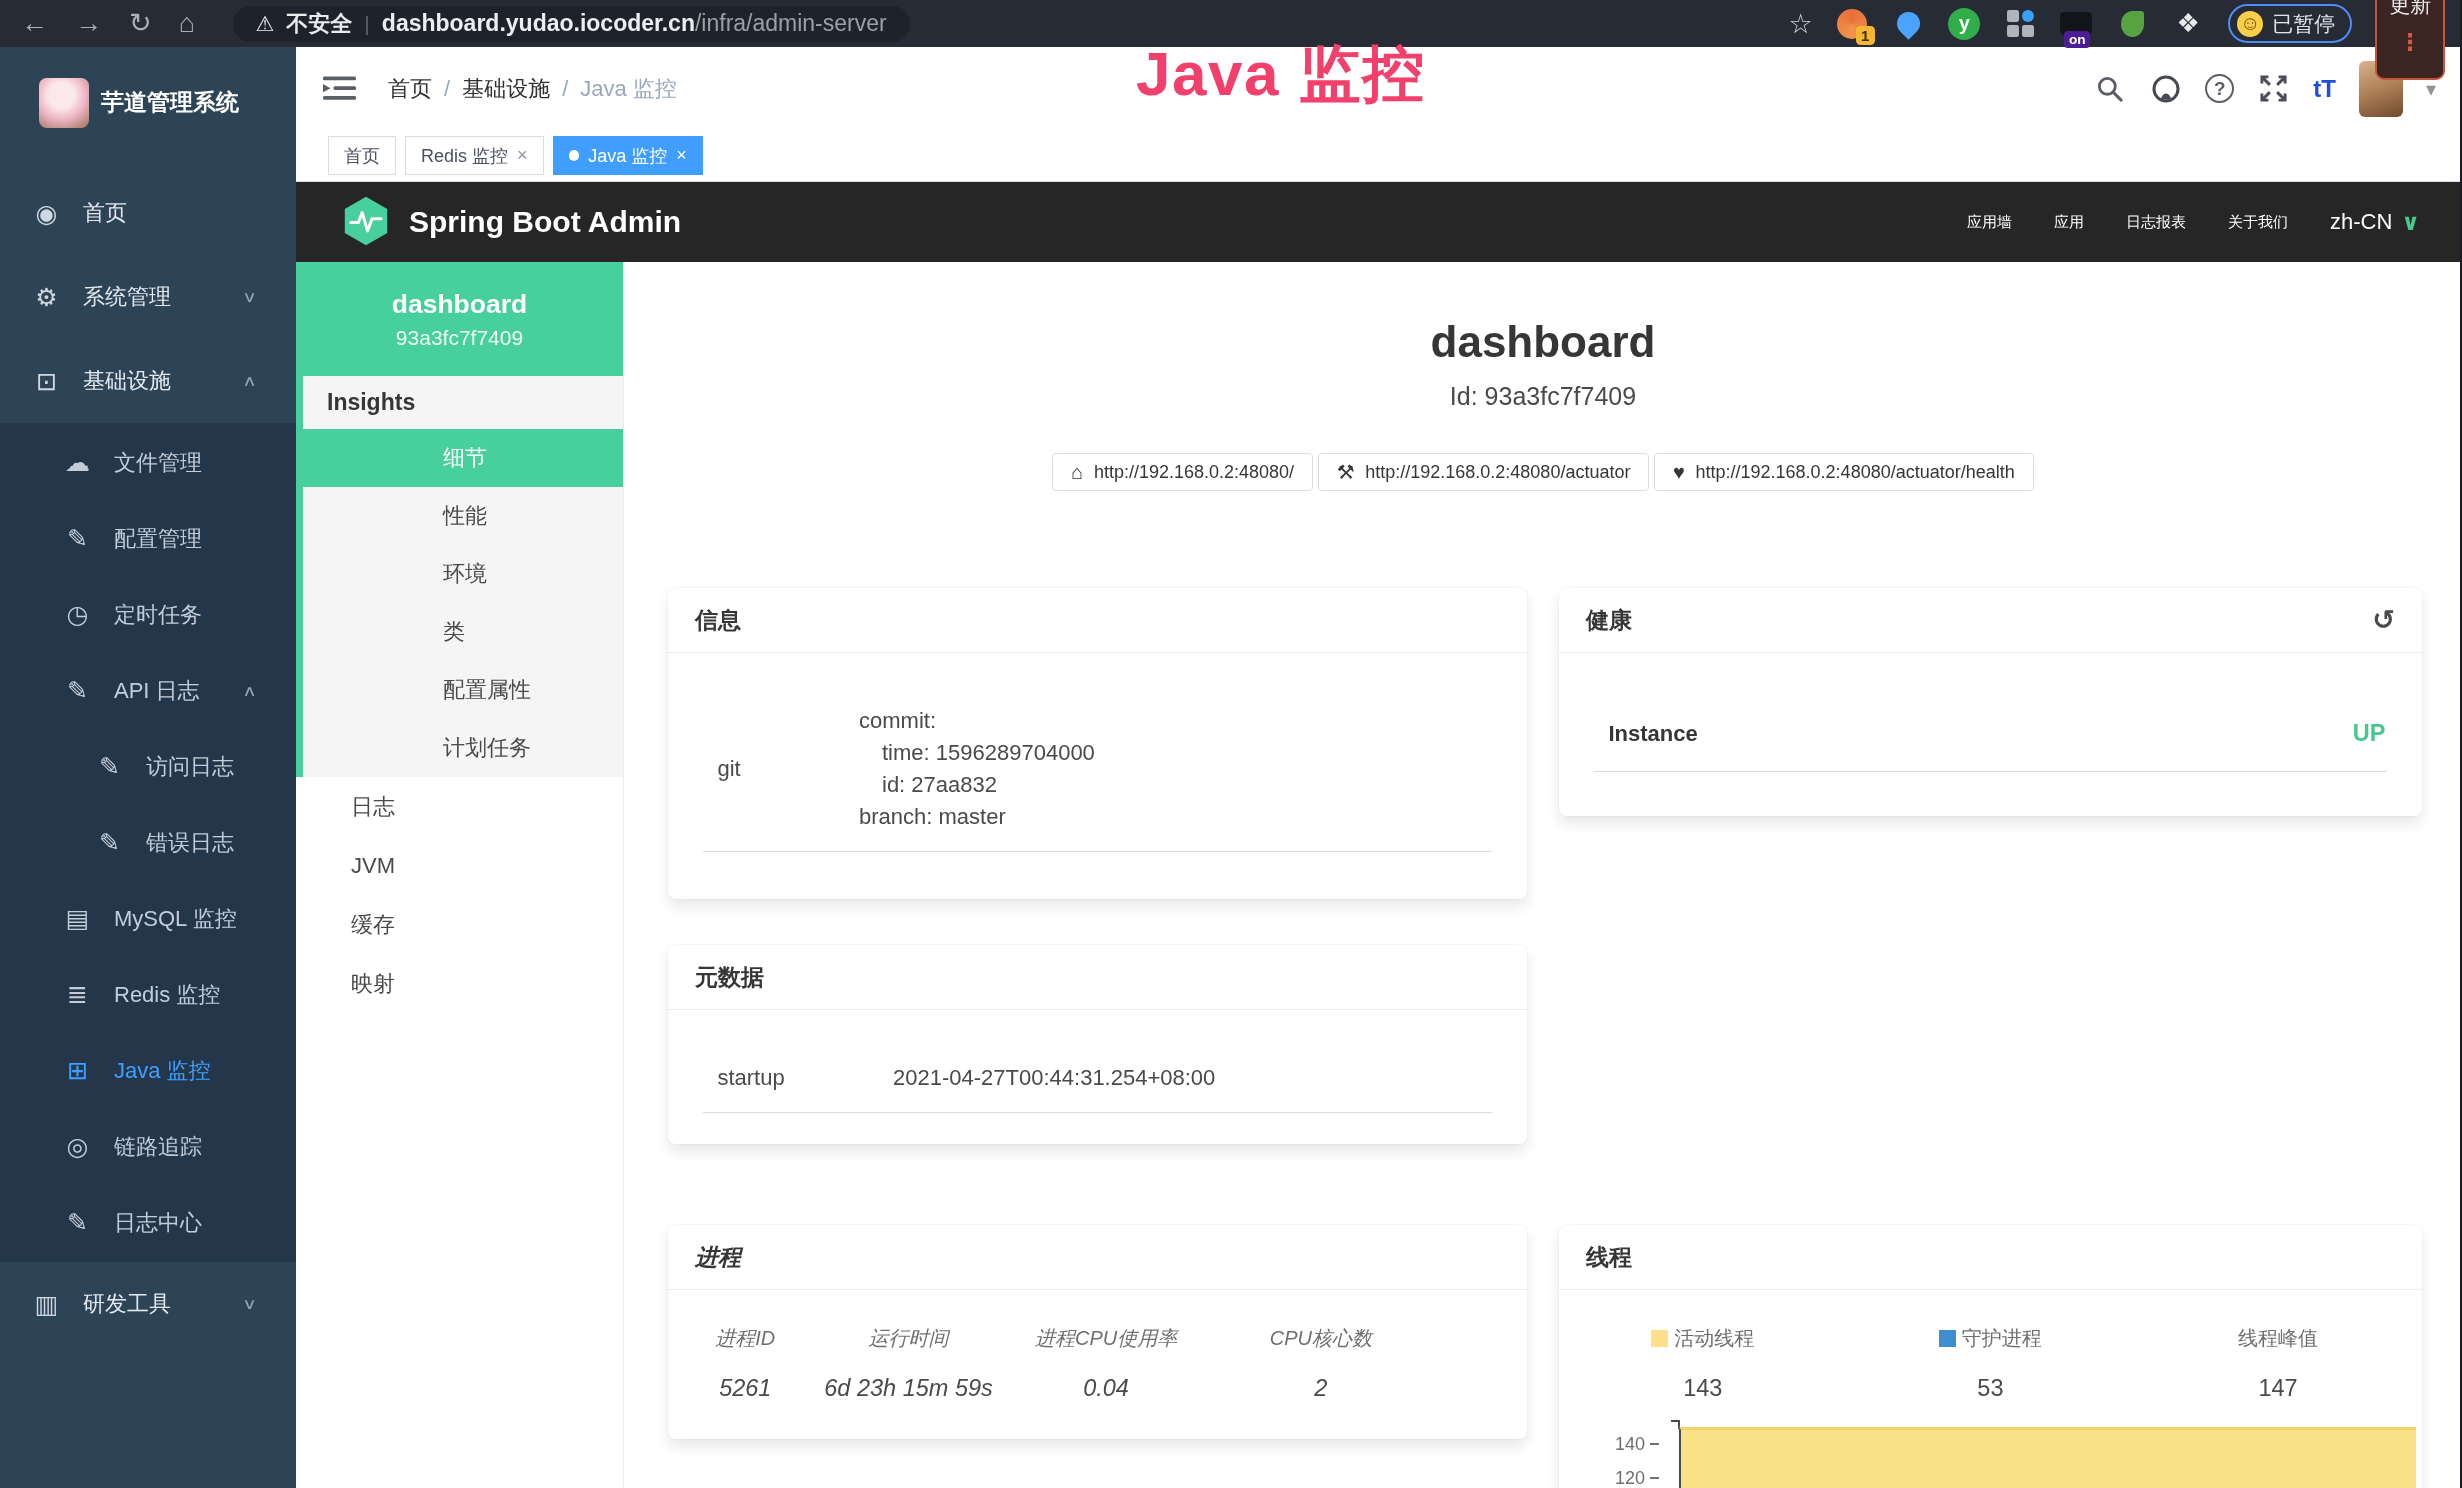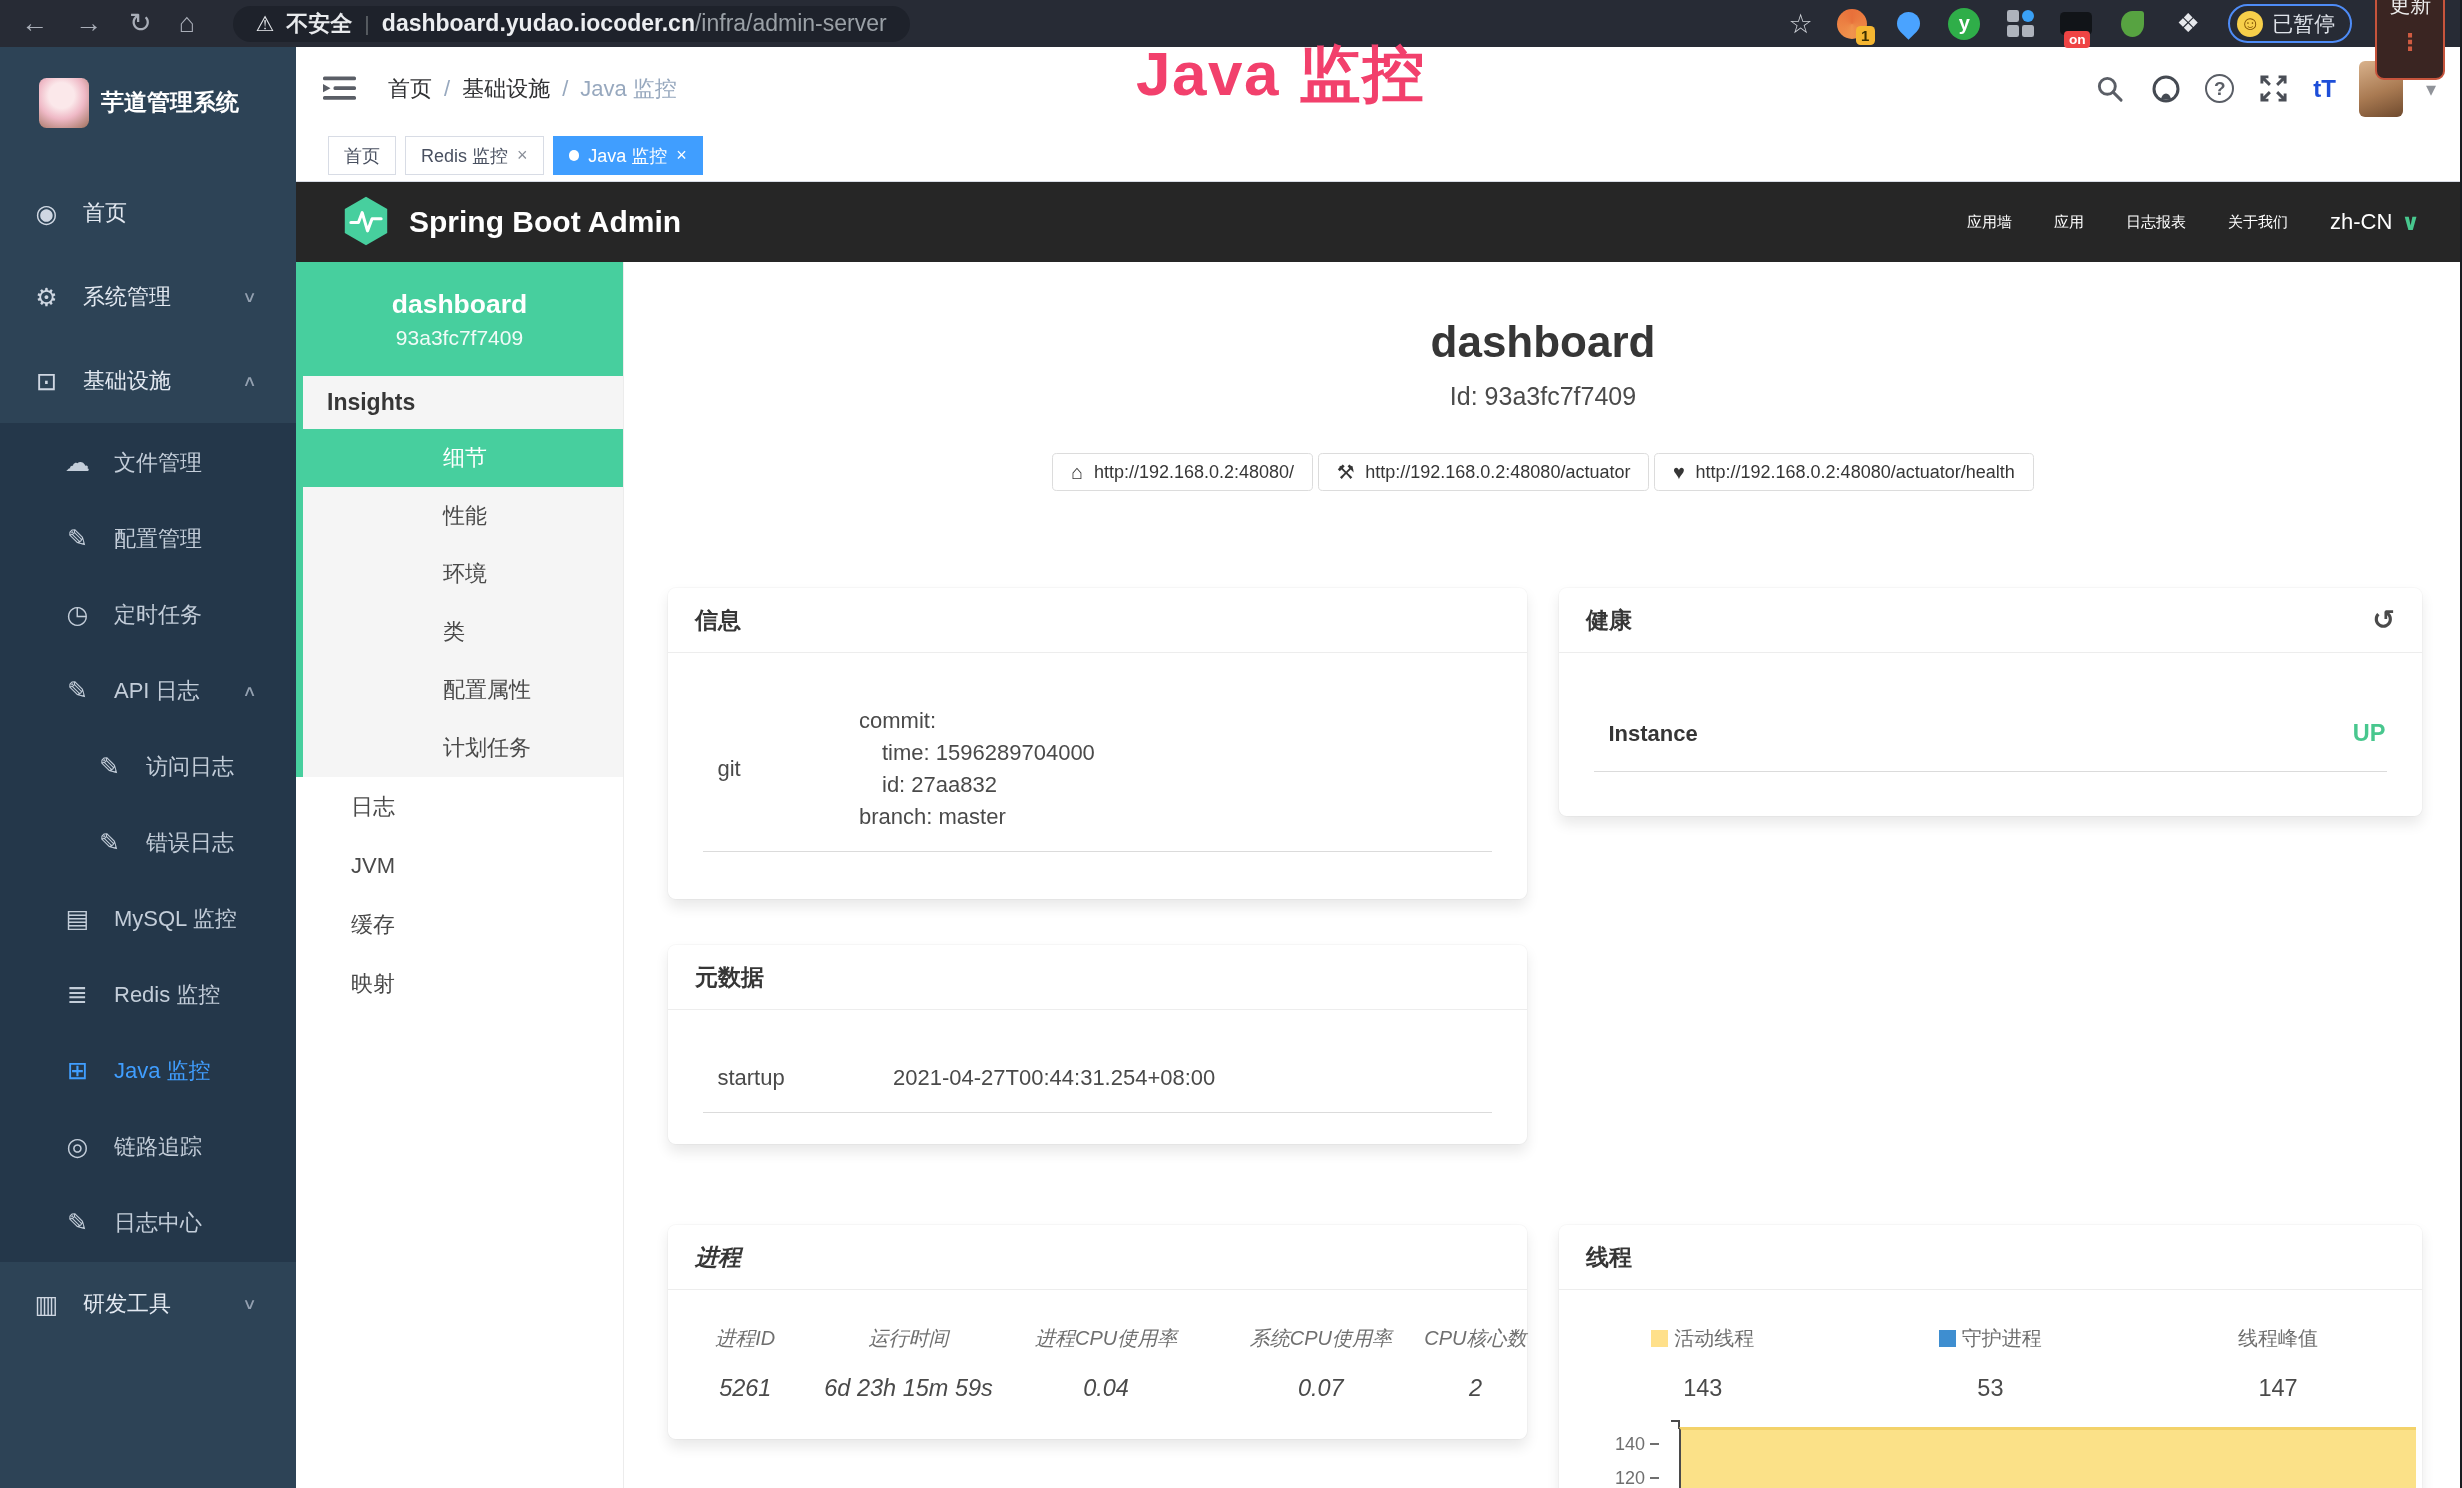--- a/index.html
+++ b/index.html
@@ -31,21 +31,21 @@
   .star { color:#cfd2d8; font-size:27px; }
   .ext { position:relative; width:33px; height:33px; display:flex; align-items:center; justify-content:center; }
   .ext-badge { position:absolute; right:-6px; bottom:-4.6px; background:#f5b631; color:#3c3000; font-size:15px; font-weight:700; border-radius:4.6px; padding:0.8px 5.3px; }
   .ext-orange { width:30px; height:30px; border-radius:50%; background:conic-gradient(#e8703a, #f0944d, #e8703a); }
   .ext-pin { width:23px; height:23px; background:#4aa3ff; border-radius:50% 50% 50% 0; transform:rotate(-45deg); }
   .ext-y { width:32px; height:32px; border-radius:50%; background:#2fae49; color:#fff; font-size:20px; font-weight:700; display:flex; align-items:center; justify-content:center; }
   .ext-grid { display:grid; grid-template-columns:12px 12px; grid-gap:3px; }
   .ext-grid i { width:12px; height:12px; background:#aeb3bc; border-radius:2.3px; }
   .ext-grid i.b { background:#3aa0f5; border-radius:50%; }
   .ext-dark { width:32px; height:23px; background:#111418; border-radius:4.6px; }
-  .ext-on { position:absolute; left:4.6px; bottom:-7.6px; background:#ef4444; color:#fff; font-size:13.7px; font-weight:700; border-radius:3.8px; padding:0.8px 4.6px; }
+  .ext-on { position:absolute; left:4.6px; bottom:-7.6px; background:#4c1d95; color:#fff; font-size:13.7px; font-weight:700; border-radius:3.8px; padding:0.8px 4.6px; }
   .ext-leaf { width:23px; height:26px; background:#57a341; border-radius:50% 3px 50% 50%; }
   .ext-puzzle { color:#e6e8ec; font-size:26px; }
   .paused-pill {
     display:flex; align-items:center; gap:9px; border:2.3px solid #4e8cf7; border-radius:20px;
     padding:3.8px 15px 3.8px 7.6px;
   }
   .face { width:26px; height:26px; border-radius:50%; background:#f7cf4a; color:#7a4b00; font-size:20px; display:flex; align-items:center; justify-content:center; }
   .paused-label { color:#dfe3ea; font-size:21px; }
   .update-btn {
     display:flex; align-items:center; gap:10.6px; border:2.3px solid #c6543c; background:#3a2522;
@@ -488,24 +488,20 @@
           </div>
         <div class="metric-col">
             <div class="mh">运行时间</div>
             <div class="mv">6d 23h 15m 59s</div>
           </div>
         <div class="metric-col">
             <div class="mh">进程CPU使用率</div>
             <div class="mv">0.04</div>
           </div>
         <div class="metric-col">
-            <div class="mh">系统CPU使用率</div>
-            <div class="mv">0.07</div>
-          </div>
-        <div class="metric-col">
             <div class="mh">CPU核心数</div>
             <div class="mv">2</div>
           </div>
       </div>
     </div>
 
     <div class="card" id="card-threads">
       <div class="card-header">线程</div>
       <div class="metric-table">
         <div class="metric-col">

